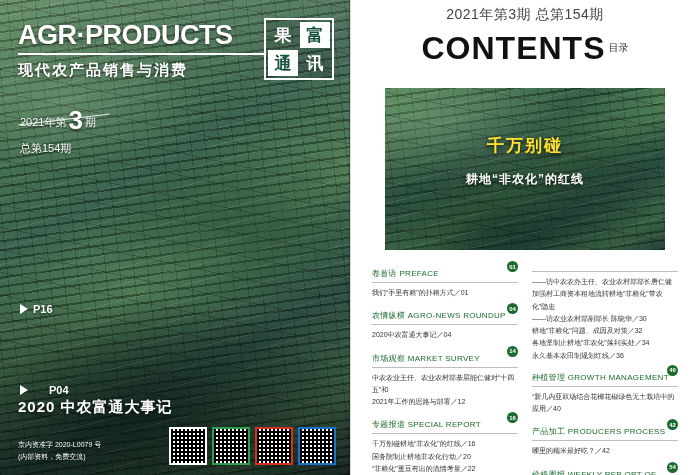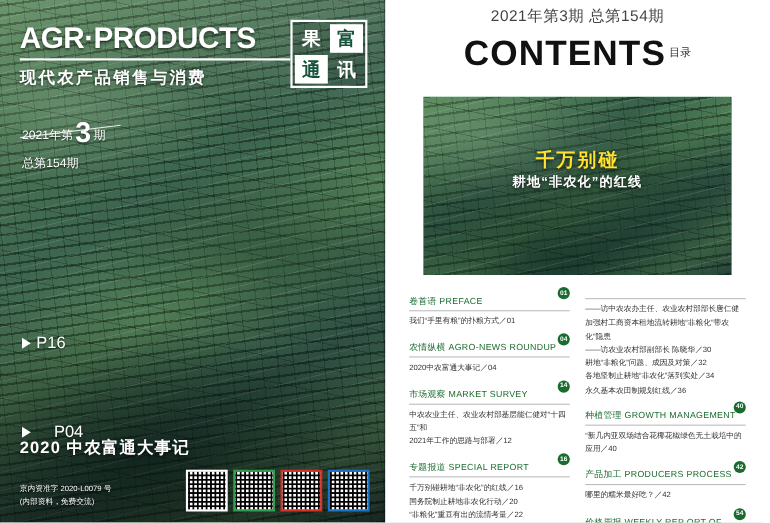--- a/index.html
+++ b/index.html
@@ -80,21 +80,21 @@
     transform:rotate(-7deg);
   }
 
   .cover-head-p16{
     position:absolute;left:20px;top:303px;display:flex;align-items:center;gap:5px;
   }
   .tri{
     width:0;height:0;border-left:8px solid #ffffff;
     border-top:5px solid transparent;border-bottom:5px solid transparent;
   }
-  .ptag{color:#ffffff;font-size:15px;font-weight:normal;text-shadow:0 1px 2px rgba(0,0,0,.6);}
+  .ptag{color:#ffffff;font-size:11px;font-weight:bold;text-shadow:0 1px 2px rgba(0,0,0,.6);}
   .headline{
     position:absolute;left:18px;top:318px;width:310px;color:#ffffff;
     font-size:21px;font-weight:bold;line-height:1.35;letter-spacing:1px;
     text-shadow:0 2px 4px rgba(0,0,0,.65);
   }
   .cover-head-p04{
     position:absolute;left:20px;top:384px;display:flex;align-items:center;gap:21px;
   }
   .subline{
     position:absolute;left:18px;top:398px;width:300px;color:#ffffff;
@@ -132,32 +132,32 @@
   .contents-title{
     font-size:32px;font-weight:bold;letter-spacing:1px;color:#111111;display:inline-block;
   }
   .contents-title-cn{font-size:10px;color:#333;vertical-align:8px;margin-left:3px;}
   .contents-sub{
     text-align:center;font-size:14px;color:#444;margin-top:6px;letter-spacing:.5px;
   }
 
   .cover-photo{
     position:absolute;left:35px;top:88px;width:280px;height:162px;overflow:hidden;
-    background:#15803d;
+    background:#0369a1;
   }
   .cover-photo .field{filter:saturate(1.05);}
   .photo-caption{
     position:absolute;left:0;right:0;top:46px;text-align:center;
   }
   .photo-caption .l1{
     color:#ffe22e;font-size:17px;font-weight:bold;letter-spacing:2px;
     text-shadow:0 2px 4px rgba(0,0,0,.7);
   }
   .photo-caption .l2{
-    color:#ffffff;font-size:12px;font-weight:bold;letter-spacing:1px;margin-top:0;
+    color:#ffffff;font-size:12px;font-weight:bold;letter-spacing:1px;margin-top:14px;
     text-shadow:0 2px 4px rgba(0,0,0,.7);
   }
 
   .col-wrap{
     position:absolute;left:22px;top:268px;width:306px;display:flex;gap:14px;
   }
   .col{width:146px;}
   .colr{width:146px;}
 
   .sec{margin-bottom:11px;position:relative;}

